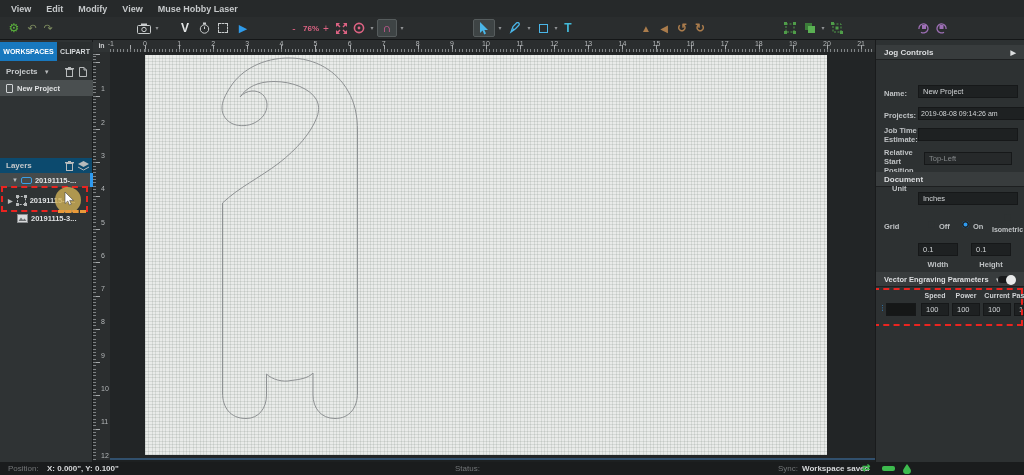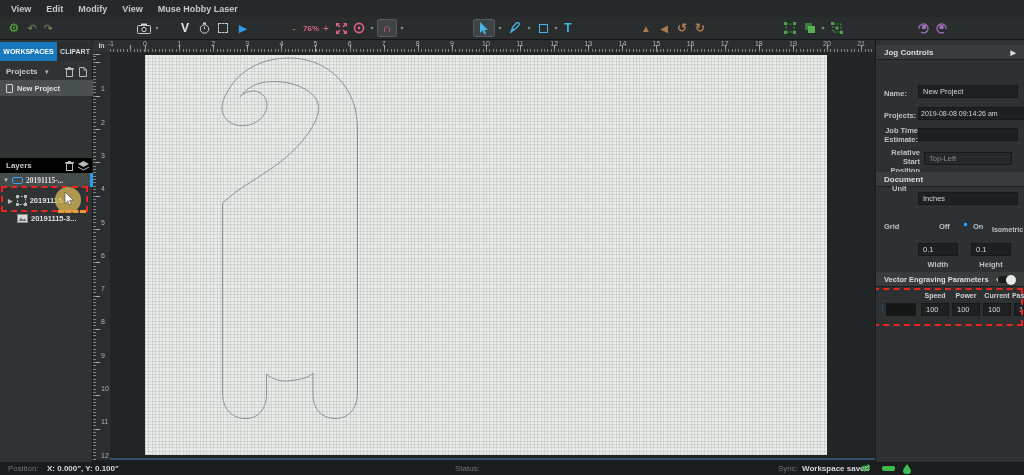--- a/index.html
+++ b/index.html
@@ -60,21 +60,21 @@
   .document{position:absolute;left:35px;top:3px;width:682px;height:400px;background:#e9ebe9;
     background-image:repeating-linear-gradient(90deg,rgba(90,105,95,.14) 0 1px,transparent 1px 3.41px),
                      repeating-linear-gradient(0deg,rgba(90,105,95,.14) 0 1px,transparent 1px 3.33px);}
   .hscroll{position:absolute;left:0;bottom:0;width:100%;height:2px;background:#31506d;}
 
   
   .rpanel{position:absolute;left:875px;top:40px;width:149px;height:422px;background:#2d3132;
           border-left:1px solid #191b1c;color:#c3c6c8;font-size:8px;overflow:hidden;}
   .sect{position:absolute;left:0;width:100%;height:15px;background:#383c3d;border-bottom:1px solid #1d1f20;
         line-height:15px;padding-left:8px;font-weight:bold;font-size:8px;color:#dcdee0;}
-  .lbl{position:absolute;font-size:7.5px;font-weight:bold;color:#bfc2c4;line-height:9px;text-align:right;}
+  .lbl{position:absolute;font-size:7.5px;font-weight:bold;color:#bfc2c4;line-height:9px;}
   .inp{position:absolute;background:#1e2122;border:1px solid #161819;color:#d2d5d7;
        font-size:7.5px;padding:1px 4px;height:13px;font-family:inherit;}
   .radio{position:absolute;width:7px;height:7px;border-radius:50%;border:1px solid #93979­9;background:#2d3132;border-color:#93979a;}
   .radio.sel{border-color:#2e9af0;background:#2e9af0;box-shadow:inset 0 0 0 1.5px #1e2122;}
   .toggle{position:absolute;width:16px;height:7px;border-radius:4px;background:#17191a;}
   .toggle:after{content:"";position:absolute;right:-2px;top:-1.5px;width:10px;height:10px;border-radius:50%;background:#e8eaea;}
   .vep-col{position:absolute;width:28px;text-align:center;font-size:7px;font-weight:bold;color:#cfd2d4;}
   .dots{position:absolute;color:#2e9af0;font-size:7px;line-height:4px;letter-spacing:1px;}
 
   
@@ -258,34 +258,34 @@
     <svg class="abs" style="left:79px;top:27px;" width="8" height="10" viewBox="0 0 8 10">
         <path d="M0.5,0.5 h4.5 l2.5,2.5 v6.5 h-7 z" fill="none" stroke="#b8bbbc"></path>
         <path d="M5,0.5 v2.5 h2.5" fill="none" stroke="#b8bbbc"></path>
       </svg>
 
     <div class="row" style="top:40px;height:16px;background:#4a4f50;padding-left:6px;">
       <span class="file-ic"></span>
       <span>New Project</span>
     </div>
 
-    <div class="pane-hdr" style="top:118px;background:#000000;">
+    <div class="pane-hdr" style="top:118px;background:#0c4a6e;">
       <span>Layers</span>
     </div>
     <svg class="abs" style="left:65px;top:121px;" width="9" height="10" viewBox="0 0 9 10">
         <rect x="1.5" y="2.5" width="6" height="7" fill="none" stroke="#b8bbbc"></rect>
         <rect x="0" y="1" width="9" height="1.4" fill="#b8bbbc"></rect>
         <rect x="3" y="0" width="3" height="1.4" fill="#b8bbbc"></rect>
       </svg>
     <svg class="abs" style="left:78px;top:121px;" width="11" height="10" viewBox="0 0 11 10">
         <path d="M5.5,0 L11,3 5.5,6 0,3 Z" fill="#b8bbbc"></path>
         <path d="M0,6 L5.5,9 11,6" fill="none" stroke="#b8bbbc"></path>
       </svg>
 
-    <div class="row" style="top:133px;height:14px;background:#454a4b;padding-left:3px;font-family:Liberation Serif, serif;">
+    <div class="row" style="top:133px;height:14px;background:#454a4b;padding-left:12px;">
       <span class="exp">▼</span>
       <span class="lyr-rect"></span>
       <span>20191115-...</span>
       <span class="blue-bar" style="top:0;height:14px;"></span>
     </div>
     <div class="row" style="top:150px;height:20px;padding-left:8px;">
       <span class="exp">▶</span>
       <svg style="margin:0 3px;" width="11" height="11" viewBox="0 0 11 11">
           <rect x="1.5" y="1.5" width="8" height="8" fill="none" stroke="#b8bbbc" stroke-dasharray="2 1.3"></rect>
           <rect x="0" y="0" width="3" height="3" fill="#b8bbbc"></rect>

